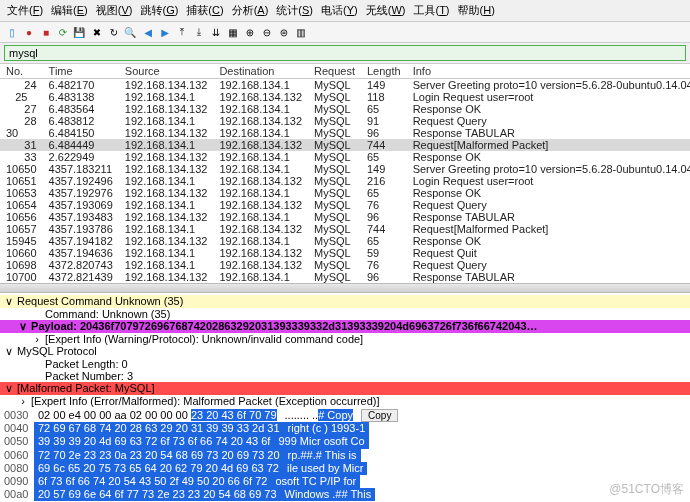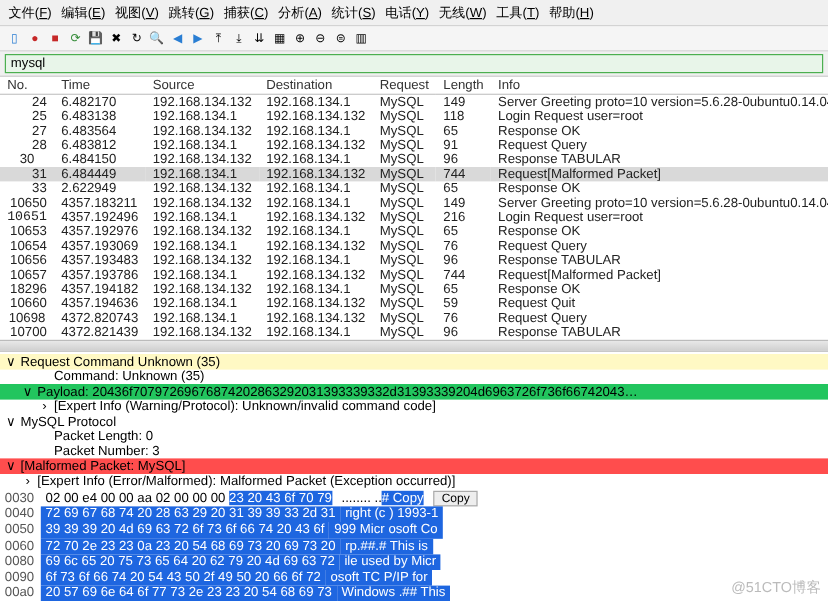--- a/index.html
+++ b/index.html
@@ -14,21 +14,21 @@
 .packet-list { overflow: auto; }
 table.packets { width: 100%; border-collapse: collapse; }
 table.packets th { text-align: left; background: #fff; border-bottom: 1px solid #ccc; padding: 1px 6px; font-weight: normal; color: #333; }
 table.packets td { padding: 0 6px; white-space: nowrap; color: #222; }
 tr.sel { background: #d9d9d9; }
 .hscroll { height: 10px; background: linear-gradient(#e8e8e8,#d0d0d0); border-top: 1px solid #bbb; border-bottom: 1px solid #bbb; }
 .details { overflow: auto; margin-top: 2px; }
 .detail-line { padding: 0 4px; white-space: nowrap; }
 .toggle { display: inline-block; width: 10px; text-align: center; }
 .yellow-bg { background: #fff9c4; }
-.yellow-sel { background: #22c55e; }
+.yellow-sel { background: #d946ef; font-weight: bold; }
 .red-bg { background: #ff4d4d; color: #000; }
 .hexpane { margin-top: 2px; font-family: monospace; font-size: 10px; line-height: 1.2; }
 .hex-row { display: flex; }
 .hex-offset { width: 34px; color: #555; padding-left: 4px; }
 .hex-bytes { background: #1e66e0; color: #fff; padding: 0 4px; white-space: nowrap; }
 .hex-ascii { background: #1e66e0; color: #fff; padding: 0 4px; white-space: nowrap; }
 .hex-row.first .hex-bytes, .hex-row.first .hex-ascii { background: #fff; color: #000; }
 .hex-row.first .hex-bytes span.sel, .hex-row.first .hex-ascii span.sel { background: #1e66e0; color: #fff; }
 .copy-btn { background: #eee; border: 1px solid #aaa; font-size: 10px; padding: 0 6px; margin-left: 4px; }
 .watermark { position: absolute; right: 6px; bottom: 4px; color: #bbb; font-size: 12px; }
@@ -90,21 +90,21 @@
         <tr>
           <td style="text-align: right;">24</td>
           <td>6.482170</td>
           <td>192.168.134.132</td>
           <td>192.168.134.1</td>
           <td>MySQL</td>
           <td>149</td>
           <td>Server Greeting proto=10 version=5.6.28-0ubuntu0.14.04.1</td>
         </tr>
         <tr>
-          <td style="text-align: right;">25</td>
+          <td style="text-align: center;">25</td>
           <td>6.483138</td>
           <td>192.168.134.1</td>
           <td>192.168.134.132</td>
           <td>MySQL</td>
           <td>118</td>
           <td>Login Request user=root</td>
         </tr>
         <tr>
           <td style="text-align: right;">27</td>
           <td>6.483564</td>
@@ -117,21 +117,21 @@
         <tr>
           <td style="text-align: right;">28</td>
           <td>6.483812</td>
           <td>192.168.134.1</td>
           <td>192.168.134.132</td>
           <td>MySQL</td>
           <td>91</td>
           <td>Request Query</td>
         </tr>
         <tr>
-          <td style="text-align: center;">30</td>
+          <td style="text-align: left;">30</td>
           <td>6.484150</td>
           <td>192.168.134.132</td>
           <td>192.168.134.1</td>
           <td>MySQL</td>
           <td>96</td>
           <td>Response TABULAR</td>
         </tr>
         <tr class="sel">
           <td style="text-align: right;">31</td>
           <td>6.484449</td>
@@ -153,21 +153,21 @@
         <tr>
           <td style="text-align: right;">10650</td>
           <td>4357.183211</td>
           <td>192.168.134.132</td>
           <td>192.168.134.1</td>
           <td>MySQL</td>
           <td>149</td>
           <td>Server Greeting proto=10 version=5.6.28-0ubuntu0.14.04.1</td>
         </tr>
         <tr>
-          <td style=" font-family: Liberation Mono, monospace;">10651</td>
+          <td style="">10651</td>
           <td>4357.192496</td>
           <td>192.168.134.1</td>
           <td>192.168.134.132</td>
           <td>MySQL</td>
           <td>216</td>
           <td>Login Request user=root</td>
         </tr>
         <tr>
           <td style="text-align: right;">10653</td>
           <td>4357.192976</td>
@@ -198,21 +198,21 @@
         <tr>
           <td style="text-align: right;">10657</td>
           <td>4357.193786</td>
           <td>192.168.134.1</td>
           <td>192.168.134.132</td>
           <td>MySQL</td>
           <td>744</td>
           <td>Request[Malformed Packet]</td>
         </tr>
         <tr>
-          <td style="text-align: right;">18296</td>
+          <td style="text-align: right;">15945</td>
           <td>4357.194182</td>
           <td>192.168.134.132</td>
           <td>192.168.134.1</td>
           <td>MySQL</td>
           <td>65</td>
           <td>Response OK</td>
         </tr>
         <tr>
           <td style="text-align: right;">10660</td>
           <td>4357.194636</td>

